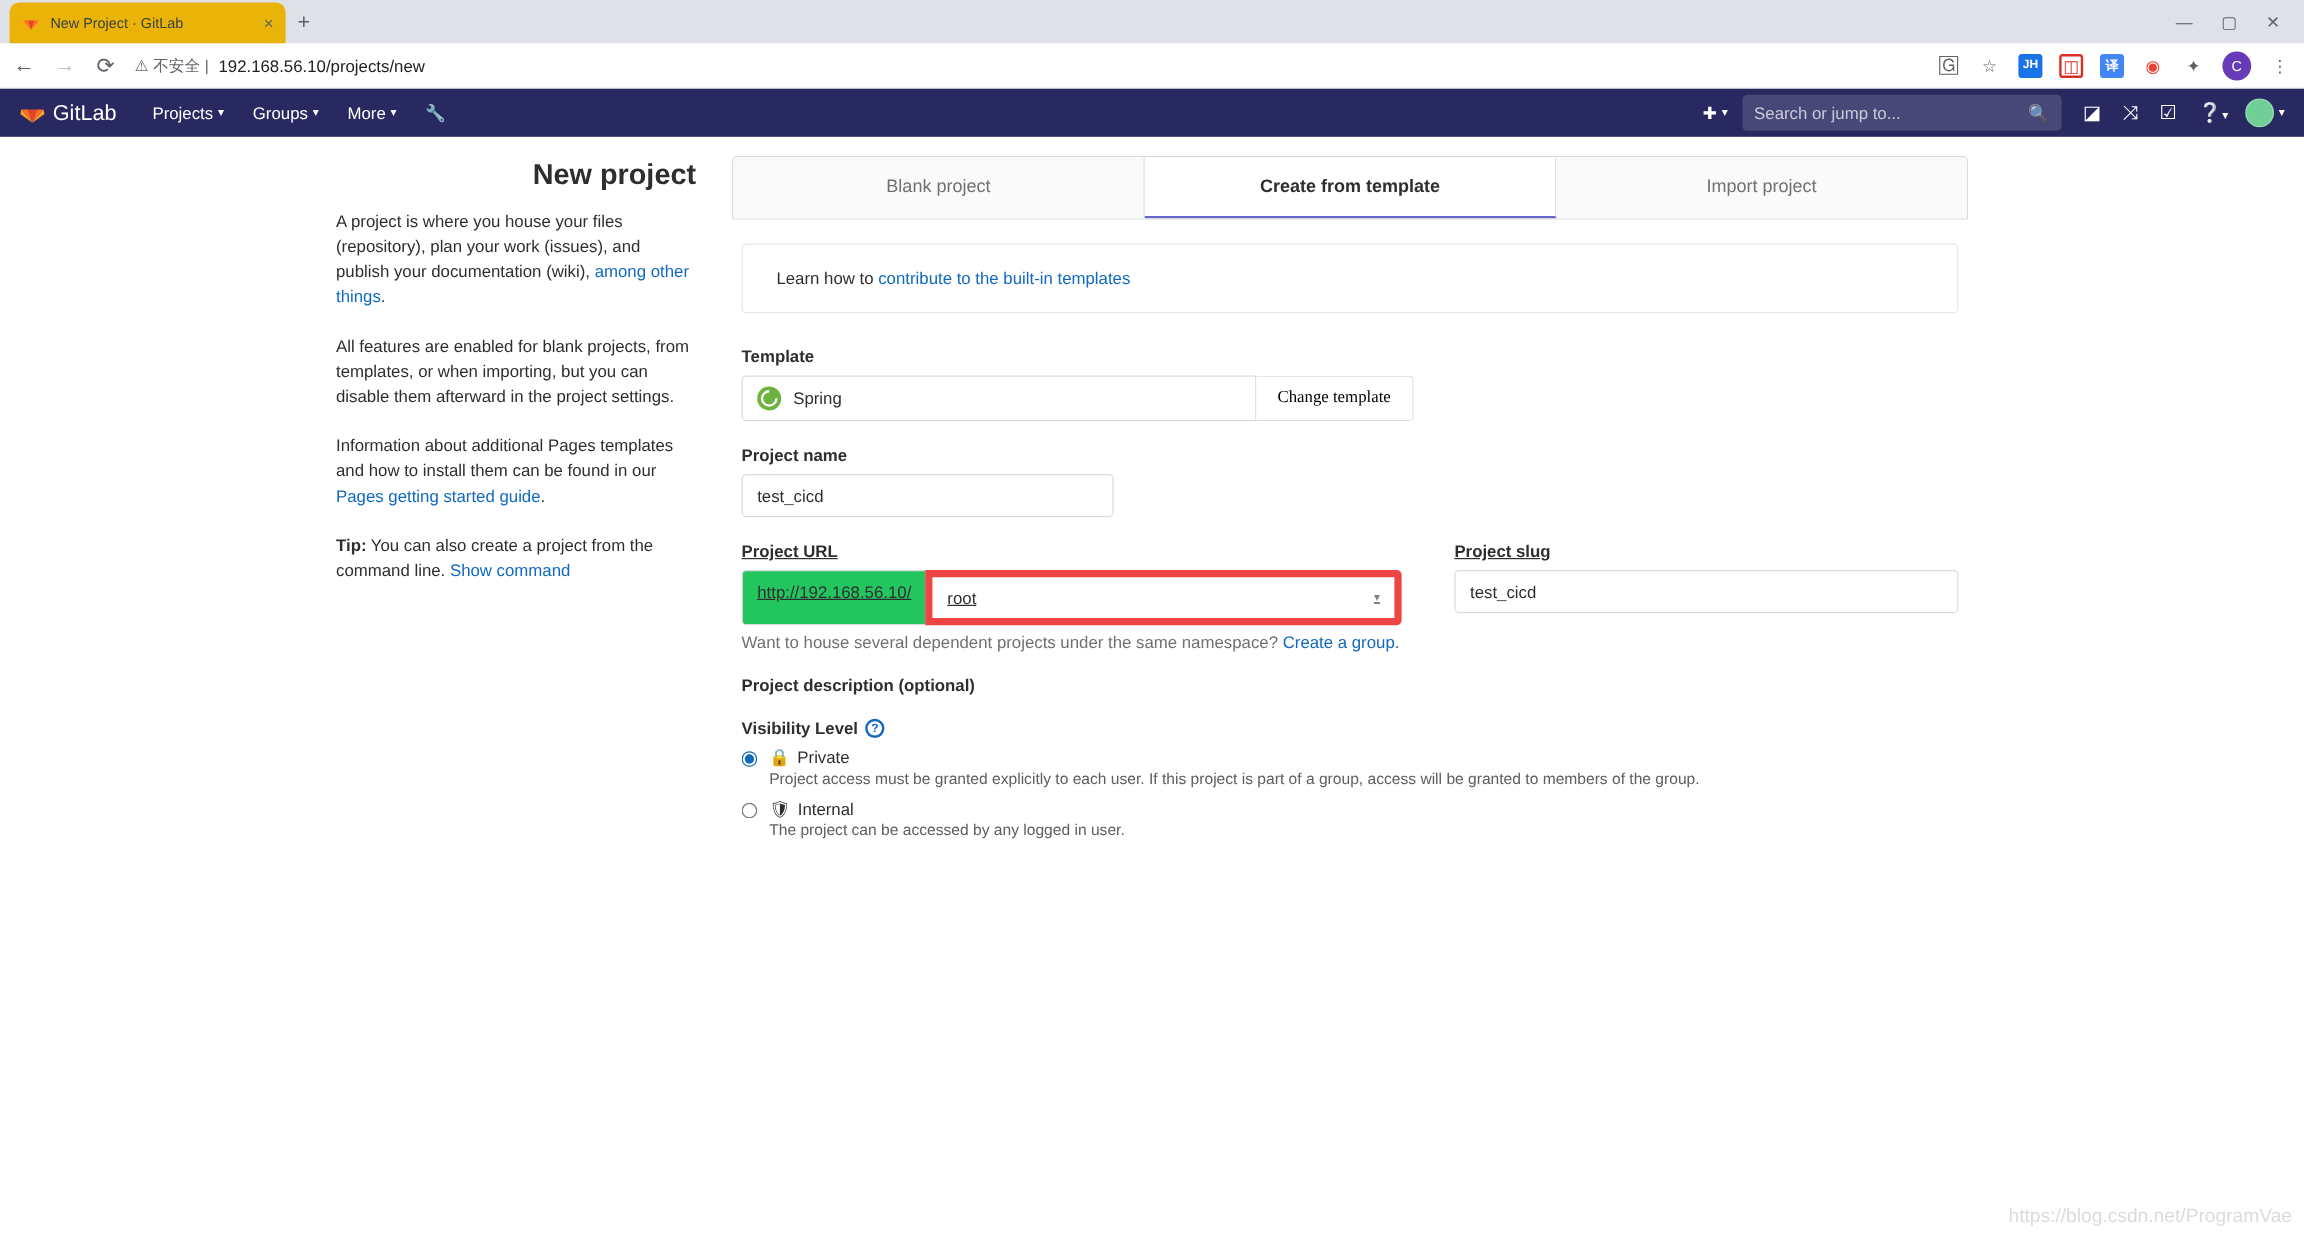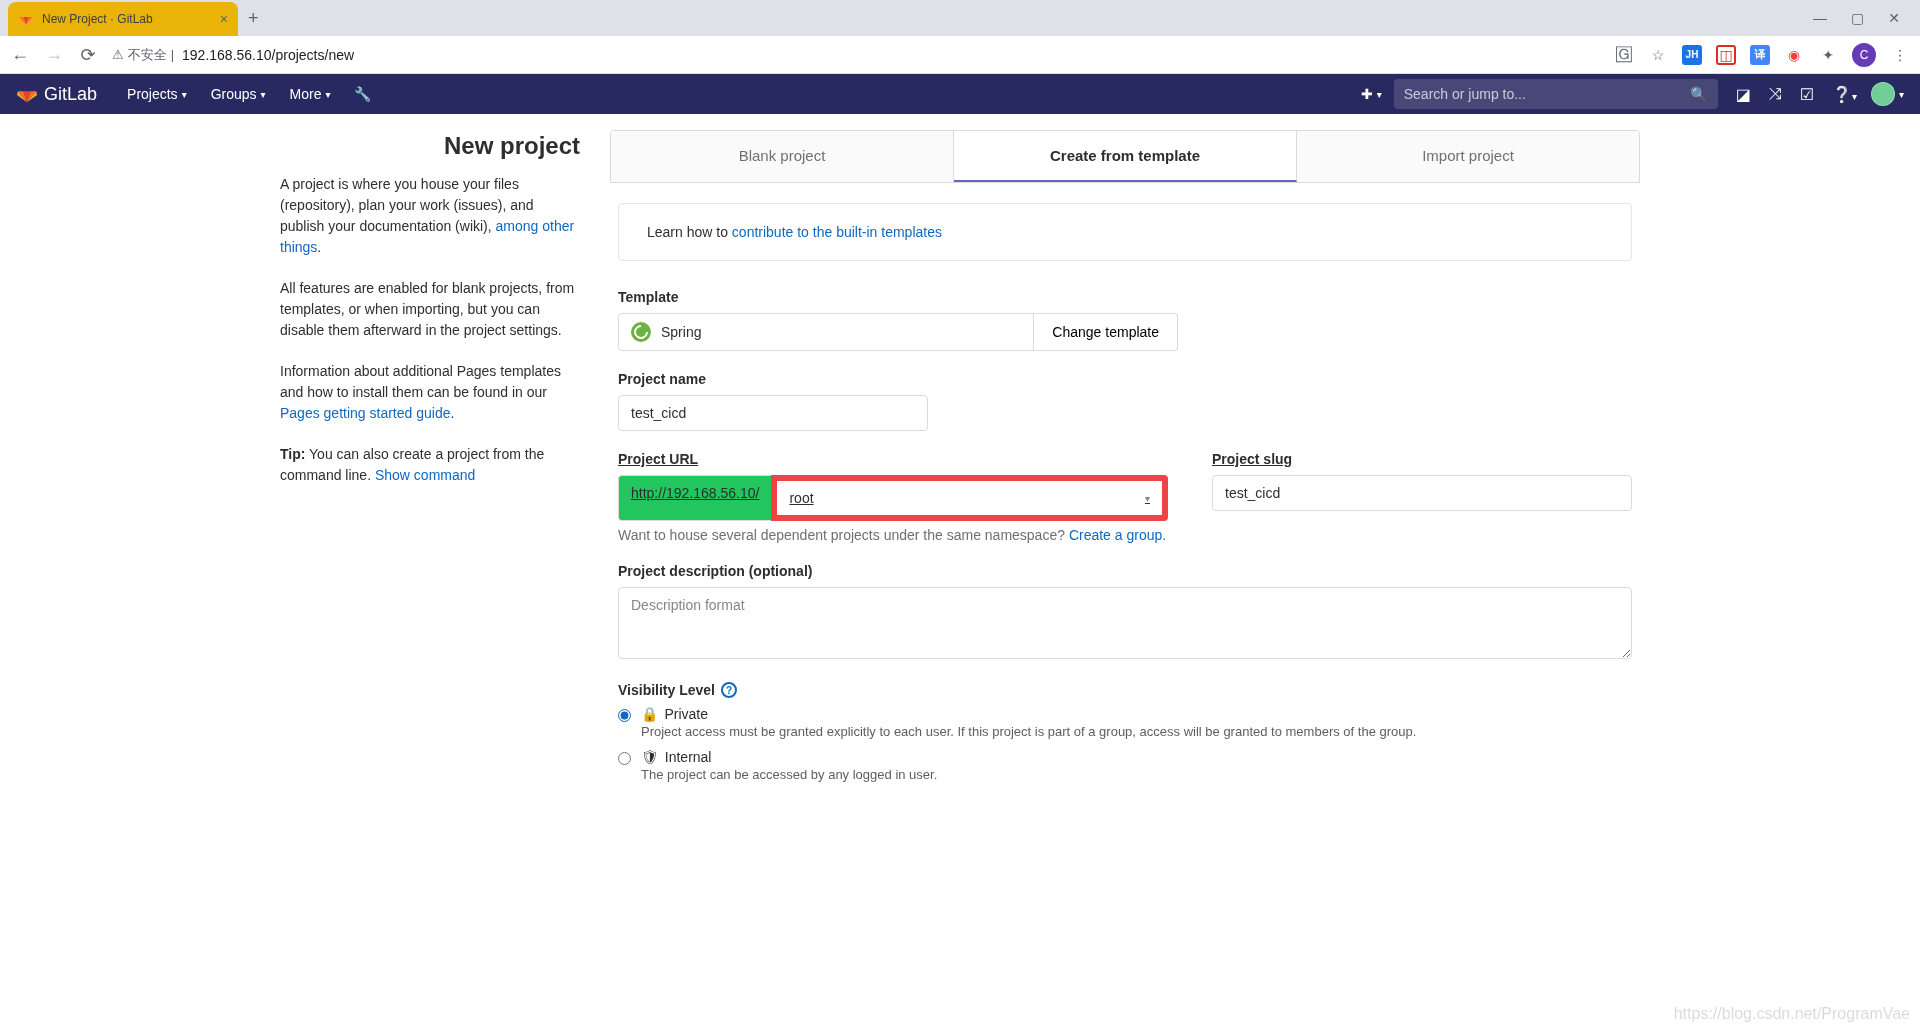--- a/index.html
+++ b/index.html
@@ -28,21 +28,21 @@
 .ext-trans { background: #4285f4; color: #fff; font-size: 11px; font-weight: bold; }
 .ext-rec { color: #ea4335; }
 .avatar-c { width: 24px; height: 24px; border-radius: 50%; background: #673ab7; color: #fff; display: flex; align-items: center; justify-content: center; font-size: 12px; }
 
 
 .gl-navbar { background: #292961; height: 40px; display: flex; align-items: center; padding: 0 16px; color: #fff; }
 .gl-logo { display: flex; align-items: center; gap: 6px; font-size: 18px; margin-right: 18px; }
 .gl-nav-item { padding: 0 12px; font-size: 14px; display: flex; align-items: center; gap: 4px; cursor: pointer; }
 .caret { font-size: 10px; }
 .gl-spacer { flex: 1; }
-.gl-search { background: rgba(255,255,255,0.15); border-radius: 4px; height: 30px; width: 324px; display: flex; align-items: center; padding: 0 10px; color: rgba(255,255,255,0.8); font-size: 14px; }
+.gl-search { background: rgba(255,255,255,0.15); border-radius: 4px; height: 30px; width: 266px; display: flex; align-items: center; padding: 0 10px; color: rgba(255,255,255,0.8); font-size: 14px; }
 .gl-search input { background: transparent; border: none; color: #fff; flex: 1; outline: none; font-size: 14px; }
 .gl-search input::placeholder { color: rgba(255,255,255,0.7); }
 .gl-right-icon { margin-left: 18px; font-size: 16px; cursor: pointer; }
 .gl-avatar { width: 24px; height: 24px; border-radius: 50%; background: #6fcf97; margin-left: 14px; border: 1px solid rgba(255,255,255,0.3); }
 
 
 .page { display: flex; max-width: 1380px; margin: 0 auto; padding: 16px 10px; gap: 30px; }
 .sidebar { width: 300px; padding-top: 2px; }
 .sidebar h1 { font-size: 24px; font-weight: 600; margin-bottom: 14px; text-align: right; }
 .sidebar p { font-size: 14px; color: #2e2e2e; line-height: 1.5; margin-bottom: 20px; }
@@ -60,21 +60,21 @@
 .form-area { padding: 20px 8px 0 8px; }
 .info-box { border: 1px solid #e5e5e5; border-radius: 4px; padding: 20px 28px; margin-bottom: 28px; font-size: 14px; color: #2e2e2e; }
 .info-box a { color: #1068bf; text-decoration: none; }
 .label { font-weight: 600; font-size: 14px; margin-bottom: 8px; display: block; color: #2e2e2e; }
 .mb { margin-bottom: 20px; }
 
 .template-row { display: flex; }
 .template-display { flex: 1; border: 1px solid #dbdbdb; border-radius: 4px 0 0 4px; padding: 8px 12px; display: flex; align-items: center; gap: 10px; font-size: 14px; }
 .spring-icon { width: 20px; height: 20px; border-radius: 50%; background: #6db33f; display: inline-flex; align-items: center; justify-content: center; }
 .spring-icon::after { content: ""; width: 10px; height: 10px; border: 2px solid #fff; border-radius: 50%; border-top-color: transparent; transform: rotate(45deg); }
-.change-btn { border: 1px solid #dbdbdb; border-left: none; border-radius: 0 4px 4px 0; background: #fff; padding: 0 18px; font-size: 14px; cursor: pointer; }
+.change-btn { border: 1px solid #dbdbdb; border-left: none; border-radius: 0 4px 4px 0; background: #fff; padding: 0 18px; font-size: 14px; cursor: pointer; font-family: Liberation Serif, serif; }
 
 .text-input { width: 100%; border: 1px solid #dbdbdb; border-radius: 4px; padding: 9px 12px; font-size: 14px; color: #2e2e2e; }
 .text-input::placeholder { color: #868686; }
 
 .url-row { display: flex; gap: 44px; text-decoration: underline; }
 .url-col1 { flex: 1; }
 .url-col2 { width: 420px; }
 .input-group { display: flex; }
 .input-addon { border: 1px solid #dbdbdb; border-right: none; border-radius: 4px 0 0 4px; padding: 9px 12px; background: #22c55e; font-size: 14px; color: #2e2e2e; }
 .select-wrap { flex: 1; border: 6px solid #ef4444; border-radius: 0 4px 4px 0; padding: 9px 12px; display: flex; align-items: center; justify-content: space-between; font-size: 14px; cursor: pointer; }
@@ -249,21 +249,20 @@
           <input class="text-input" value="test_cicd" style="">
         </div>
       </div>
 
       <div class="hint mb" style="margin-top:-14px">
         <span>Want to house several dependent projects under the same namespace? </span><a href="#">Create a group.</a>
       </div>
 
       <div class="mb">
         <label class="label">Project description (optional)</label>
-        <textarea class="text-input" placeholder="Description format" style=""></textarea>
       </div>
 
       <div class="mb">
         <label class="label vis-label">
           <span>Visibility Level</span>
           <span class="help-circle">?</span>
         </label>
 
         <div class="radio-row">
           <input type="radio" name="vis" checked="" style="">

